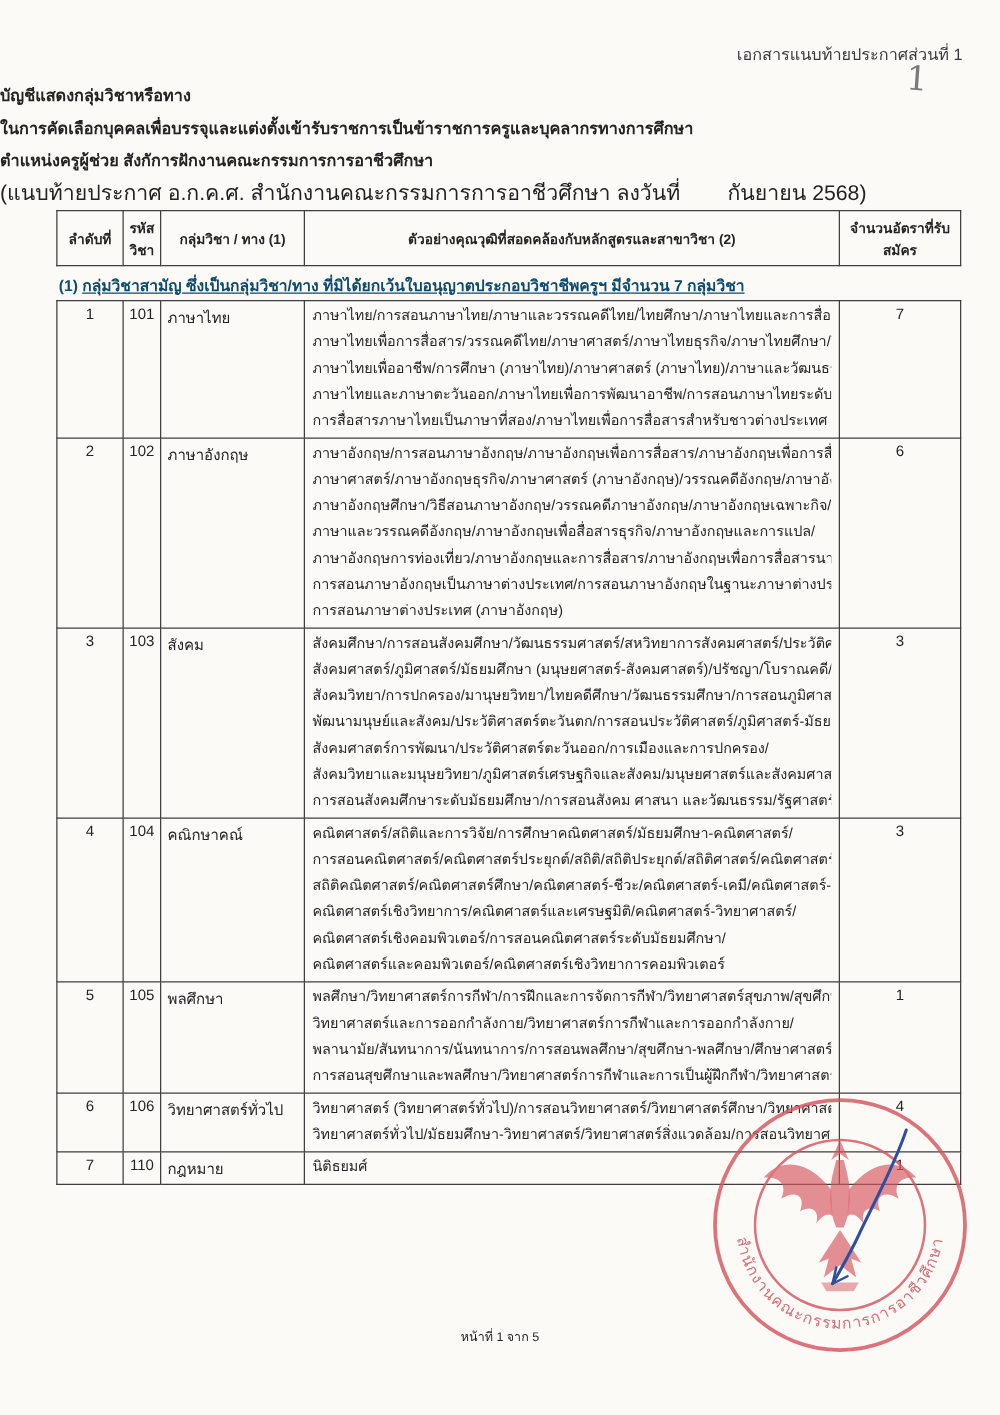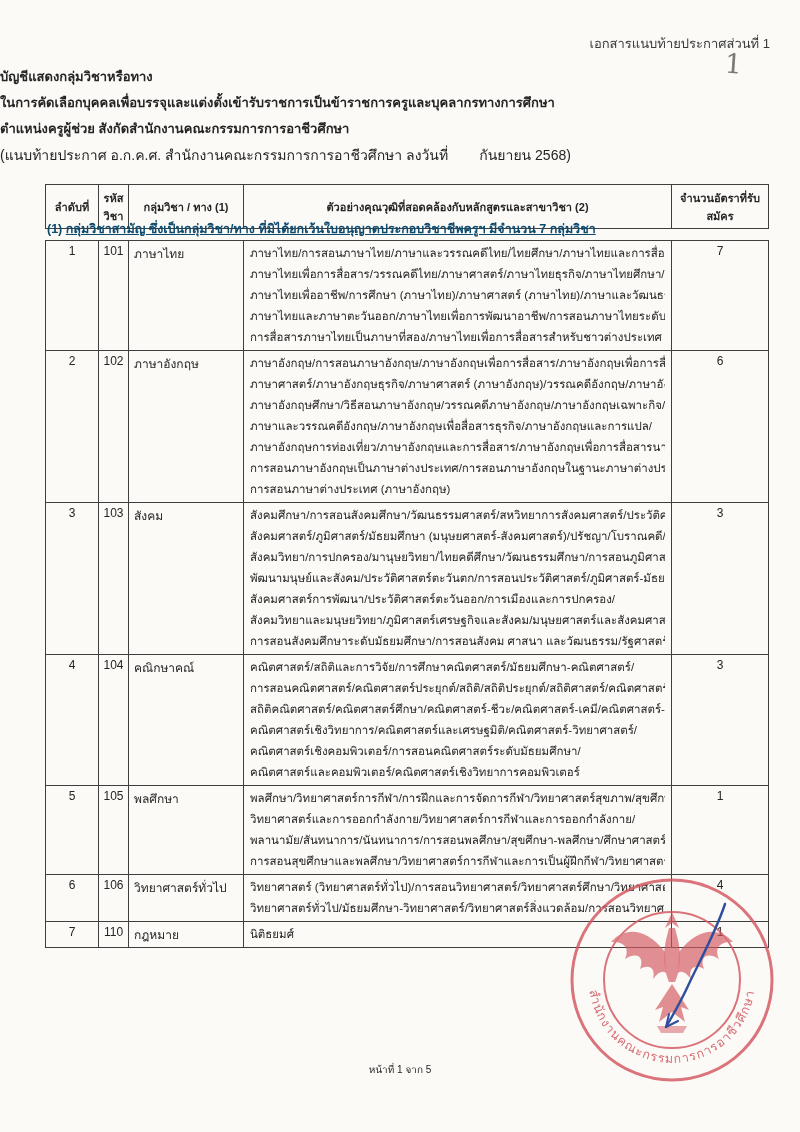--- a/index.html
+++ b/index.html
@@ -6,26 +6,26 @@
   html,body { width:800px; }
   body { font-family:"Liberation Sans", sans-serif; background:#e9e8e4; }
   .page { position:relative; width:800px; height:1132px; background:#fbfaf7; overflow:hidden; color:#242424; }
 
   .corner-note { position:absolute; top:33px; right:30px; font-size:13px; color:#3a3a3a; }
   .hand-number { position:absolute; top:48px; right:58px; font-size:27px; color:#7a7a78;
                  font-family:"DejaVu Serif", serif; transform:rotate(4deg); }
 
   .title-block { position:absolute; top:64px; left:0; width:100%; text-align:left; }
   .title-line { font-size:13px; font-weight:bold; line-height:26px; white-space:pre; color:#232323; }
-  .title-line.sub { font-weight:normal; font-size:14px; }
+  .title-line.sub { font-weight:normal; font-size:17px; }
 
   table { border-collapse:collapse; table-layout:fixed; }
   th, td { border:1px solid #3f3f3f; }
 
-  .header-table { position:absolute; top:184px; left:45px; width:723px; }
+  .header-table { position:absolute; top:168px; left:45px; width:723px; }
   .header-table th { font-size:11px; font-weight:bold; height:44px; vertical-align:middle;
                      text-align:center; padding:2px 3px; color:#242424; }
 
   .section-note { position:absolute; top:219px; left:47px; font-size:12.5px; font-weight:bold; color:#0c4a6e; }
   .section-note .u { text-decoration:underline; }
 
   .main-table { position:absolute; top:240px; left:45px; width:723px; background:transparent; }
   .cat-row td { text-align:center; font-size:12px; padding:3px 2px; font-weight:normal; }
   .c-no, .c-code, .c-count { text-align:center; vertical-align:top; font-size:12px; padding:3px 1px; }
   .c-group { vertical-align:top; font-size:12px; padding:3px 5px; }
@@ -40,21 +40,21 @@
 <body>
 
 <div class="page">
 
   <div class="corner-note">เอกสารแนบท้ายประกาศส่วนที่ 1</div>
   <div class="hand-number">1</div>
 
   <div class="title-block">
     <div class="title-line">บัญชีแสดงกลุ่มวิชาหรือทาง</div>
     <div class="title-line">ในการคัดเลือกบุคคลเพื่อบรรจุและแต่งตั้งเข้ารับราชการเป็นข้าราชการครูและบุคลากรทางการศึกษา</div>
-    <div class="title-line">ตำแหน่งครูผู้ช่วย สังกัดสำนักงานคณะกรรมการการอาชีวศึกษา</div>
+    <div class="title-line">ตำแหน่งครูผู้ช่วย สังกัการฝักงานคณะกรรมการการอาชีวศึกษา</div>
     <div class="title-line sub">(แนบท้ายประกาศ อ.ก.ค.ศ. สำนักงานคณะกรรมการการอาชีวศึกษา ลงวันที่        กันยายน 2568)</div>
   </div>
 
   <table class="header-table">
     <colgroup>
         <col style="width:53px">
         <col style="width:30px">
         <col style="width:115px">
         <col style="width:428px">
         <col style="width:97px">

